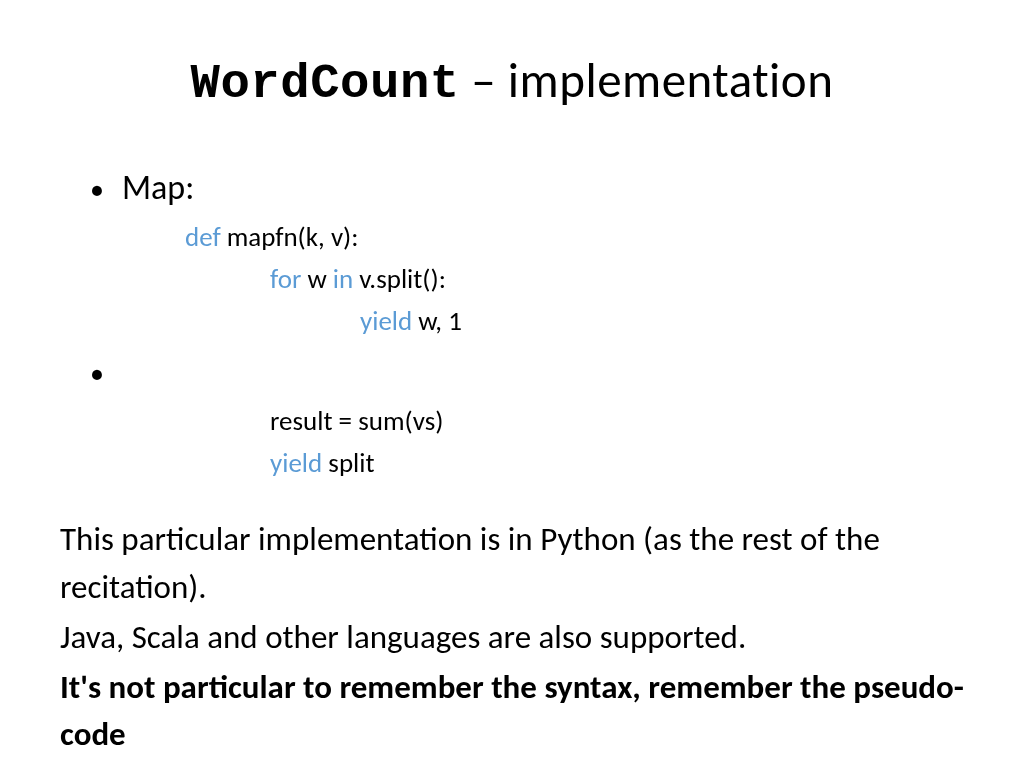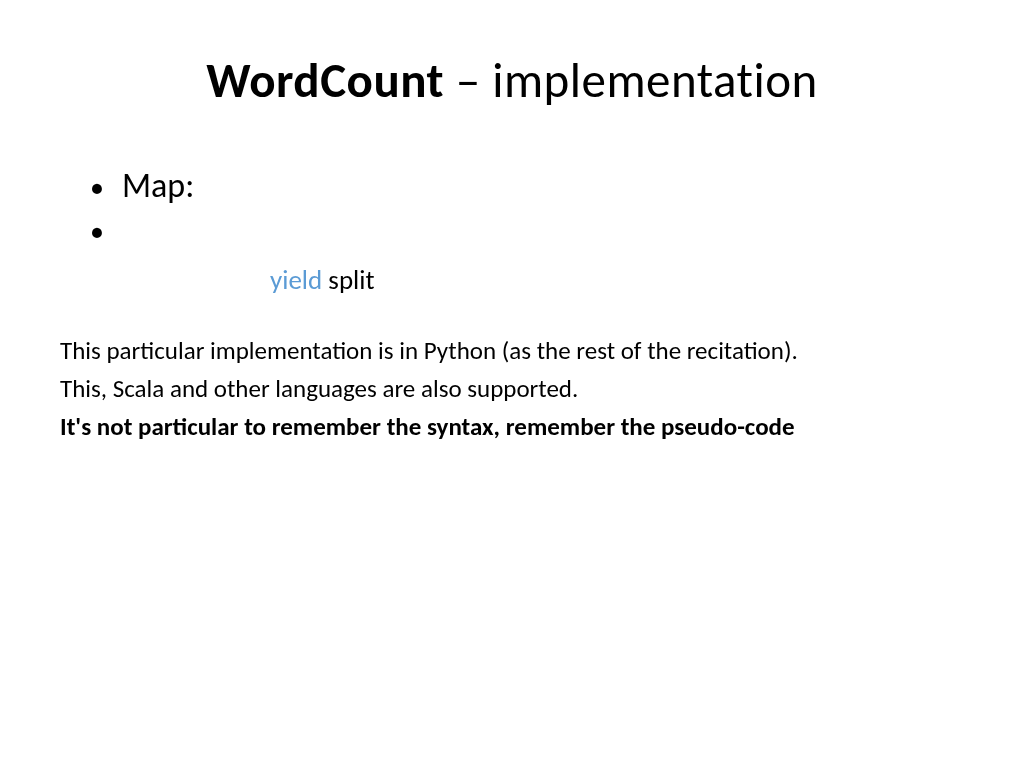--- a/index.html
+++ b/index.html
@@ -12,67 +12,73 @@
       padding: 50px 60px 40px 60px;
       overflow: hidden;
     }
     .title {
       text-align: center;
       font-size: 49px;
       font-weight: 400;
       margin-bottom: 55px;
       letter-spacing: 0.5px;
     }
-    .title .bold { font-weight: 700; }
+    .title .bold { font-weight: 700; font-family: Liberation Mono, monospace; }
     .content { padding-left: 30px; }
     .bullet-item {
       display: flex;
       align-items: baseline;
       font-size: 34px;
       margin-bottom: 8px;
     }
     .bullet { margin-right: 18px; font-size: 28px; line-height: 1.3; }
     .code-block {
       font-size: 27px;
       line-height: 1.55;
       margin-left: 95px;
       margin-bottom: 14px;
     }
     .code-line-1 { margin-left: 0; }
     .code-line-2 { margin-left: 85px; }
     .code-line-3 { margin-left: 175px; }
     .kw { color: #5b9bd5; }
     .footer {
       margin-top: 32px;
-      font-size: 25px;
+      font-size: 33px;
       line-height: 1.45;
     }
     .footer p { margin-bottom: 2px; }
     .footer .bold { font-weight: 700; }
   </style>
 </head>
 <body>
 
 <div class="title">
   <span class="bold">WordCount</span><span> – implementation</span>
 </div>
 
 <div class="content">
 
   <div class="bullet-item">
     <span class="bullet">•</span>
     <span>Map:</span>
   </div>
+  <div class="code-block">
+    <div class="code-line-1"><span class="kw">def</span><span> mapfn(k, v):</span></div>
+    <div class="code-line-2"><span class="kw">for</span><span> w </span><span class="kw">in</span><span> v.split():</span></div>
+    <div class="code-line-3"><span class="kw">yield</span><span> w, 1</span></div>
+  </div>
 
   <div class="bullet-item">
     <span class="bullet">•</span>
   </div>
   <div class="code-block">
+    <div class="code-line-2"><span>result = sum(vs)</span></div>
     <div class="code-line-2"><span class="kw">yield</span><span> split</span></div>
   </div>
 
 </div>
 
 <div class="footer">
   <p>This particular implementation is in Python (as the rest of the recitation).</p>
-  <p>This, Scala and other languages are also supported.</p>
+  <p>Java, Scala and other languages are also supported.</p>
   <p class="bold">It's not particular to remember the syntax, remember the pseudo-code</p>
 </div>
 
 </body></html>

